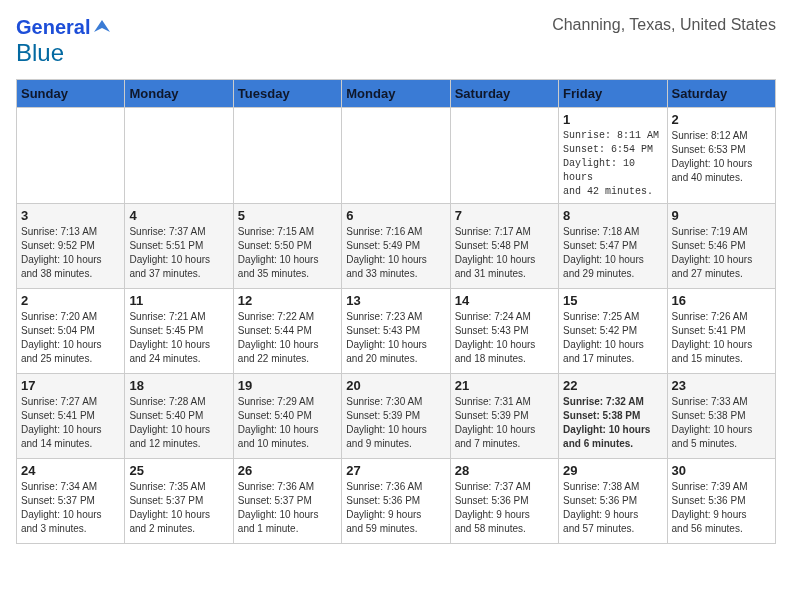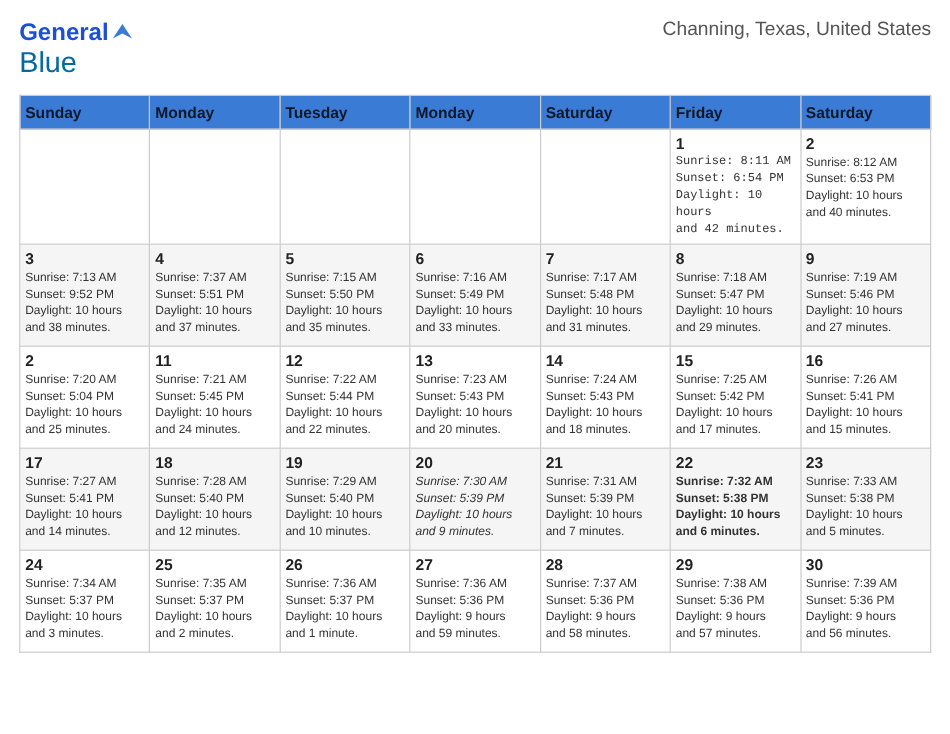--- a/index.html
+++ b/index.html
@@ -252,21 +252,21 @@
         </td>
         <td>
           <span class="day-number">19</span>
           <div class="day-info" style="white-space: pre-line;">Sunrise: 7:29 AM
 Sunset: 5:40 PM
 Daylight: 10 hours
 and 10 minutes.</div>
         </td>
         <td>
           <span class="day-number">20</span>
-          <div class="day-info" style="white-space: pre-line; font-style: italic;">Sunrise: 7:30 AM
+          <div class="day-info" style="white-space: pre-line;">Sunrise: 7:30 AM
 Sunset: 5:39 PM
 Daylight: 10 hours
 and 9 minutes.</div>
         </td>
         <td>
           <span class="day-number">21</span>
           <div class="day-info" style="white-space: pre-line;">Sunrise: 7:31 AM
 Sunset: 5:39 PM
 Daylight: 10 hours
 and 7 minutes.</div>

